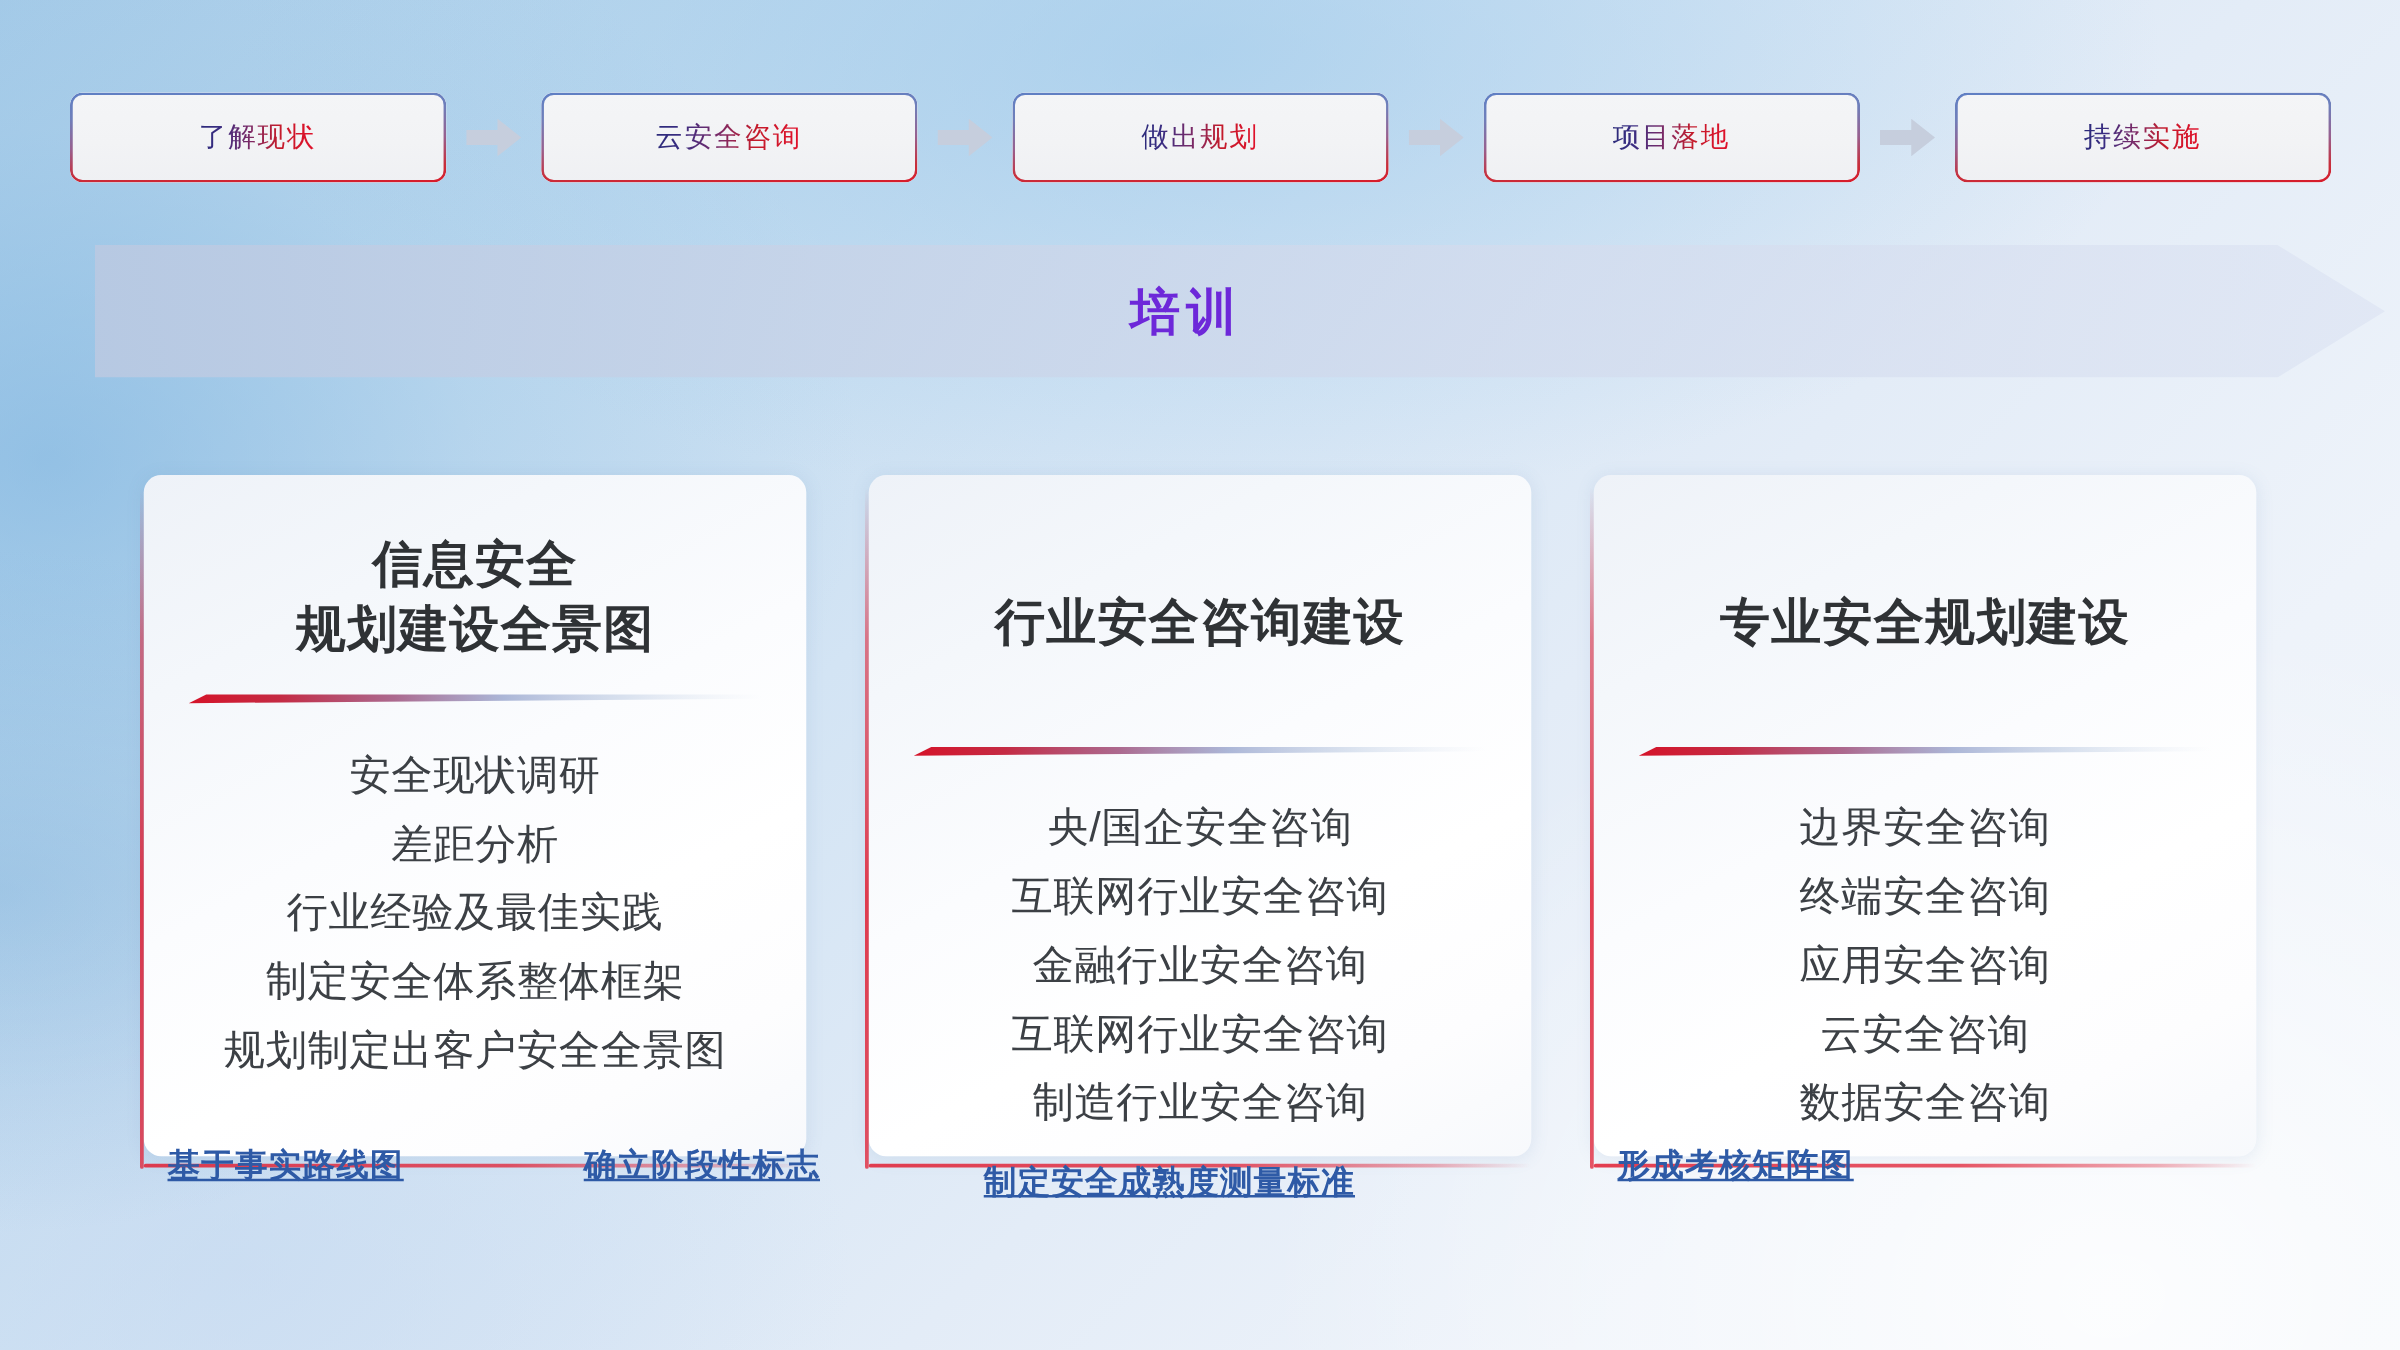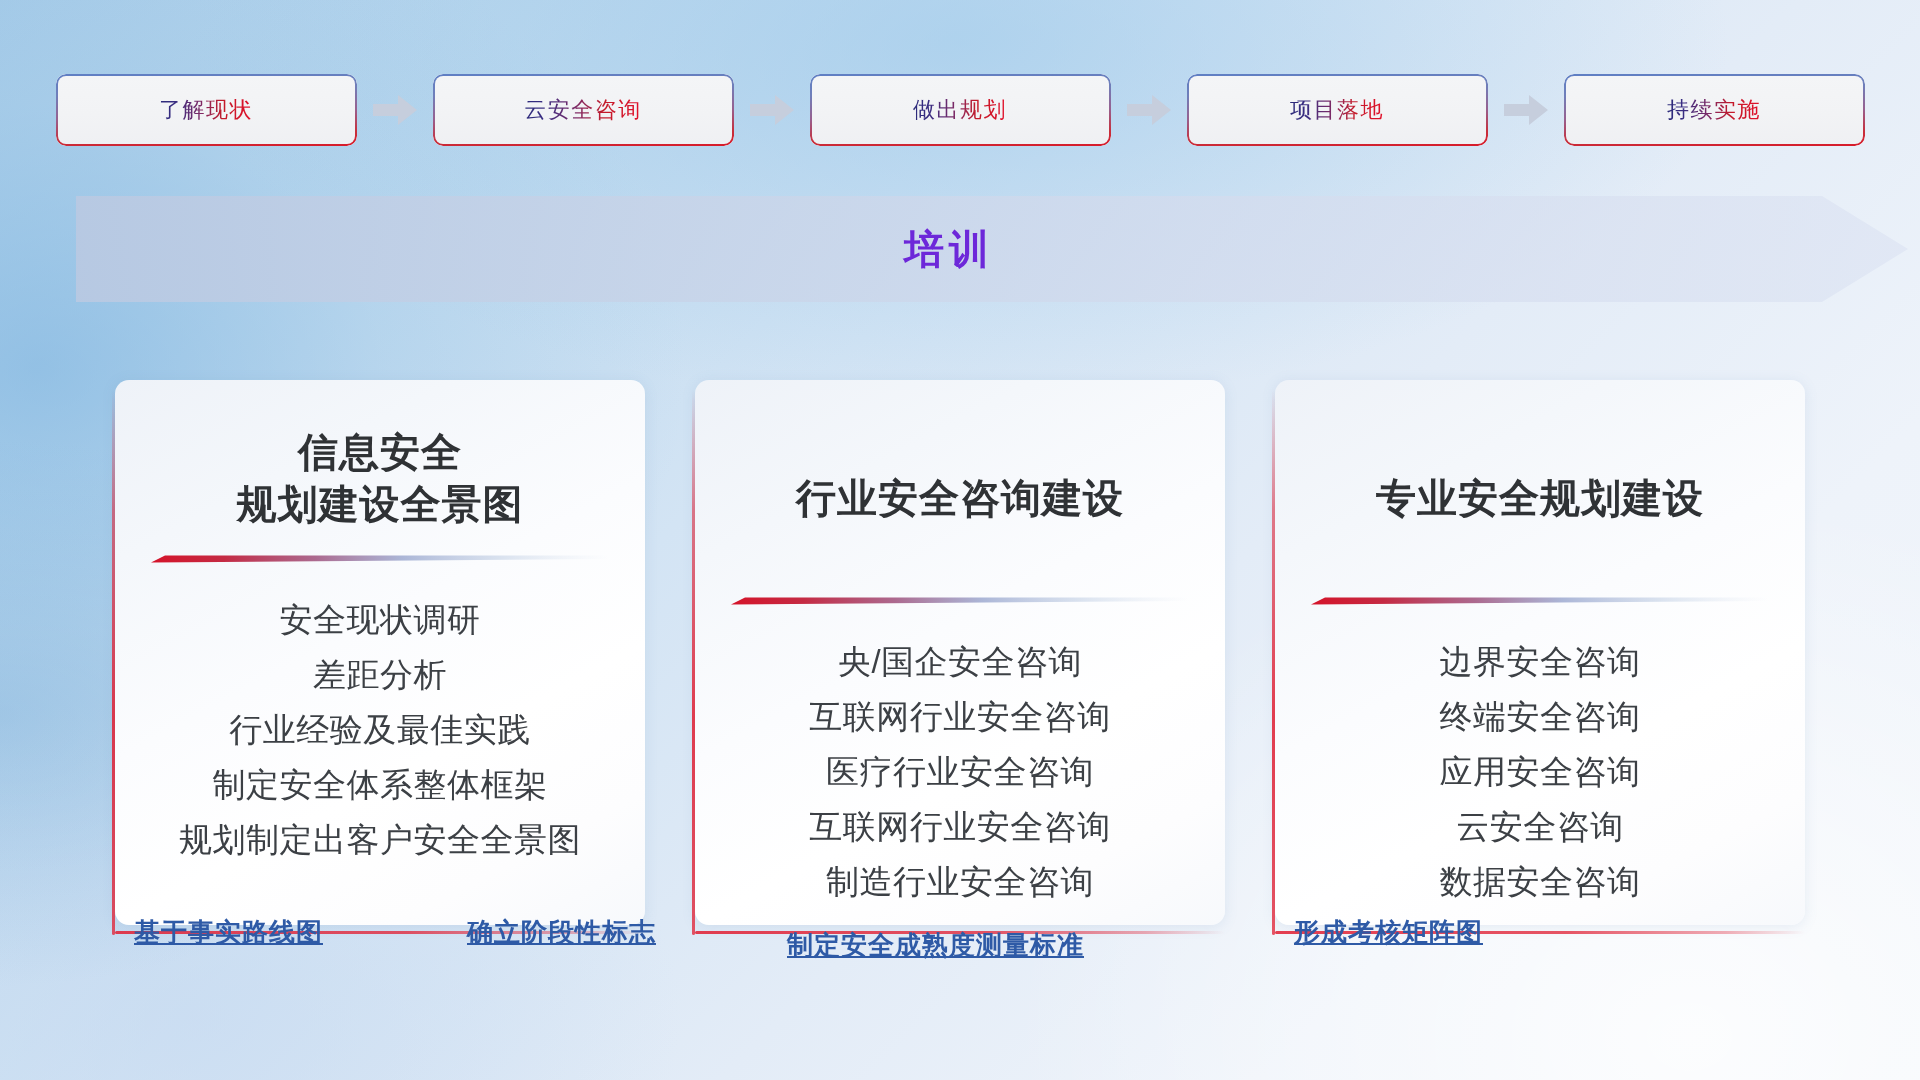--- a/index.html
+++ b/index.html
@@ -242,21 +242,21 @@
             <stop offset="0.76" stop-color="#a9bcd9" stop-opacity="0.42"></stop>
             <stop offset="1" stop-color="#cdd9e9" stop-opacity="0"></stop>
           </linearGradient>
         </defs>
         <path d="M0,10.5 L14,3.5 L458,3.5 L458,7.0 L0,10.5 Z" fill="url(#dv1)"></path>
       </svg>
       </div>
       <div class="card-list">
         <div class="item">央/国企安全咨询</div>
         <div class="item">互联网行业安全咨询</div>
-        <div class="item">医疗行业安全咨询</div>
+        <div class="item">金融行业安全咨询</div>
         <div class="item">互联网行业安全咨询</div>
         <div class="item">制造行业安全咨询</div>
       </div>
       <div class="card-underglow"></div>
     </div>
     <div class="card" id="card2">
       <div class="card-title one">专业安全规划建设</div>
       <div class="divider one">
         <svg viewBox="0 0 458 12" preserveAspectRatio="none" xmlns="http://www.w3.org/2000/svg">
         <defs>

